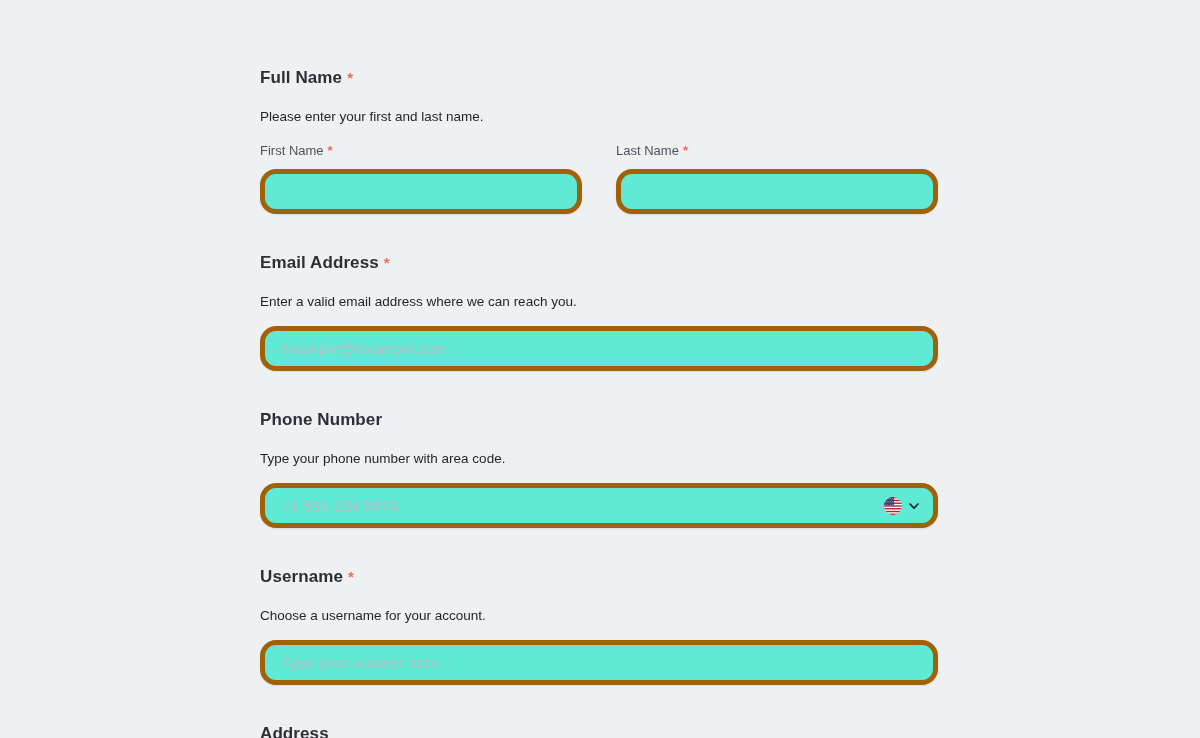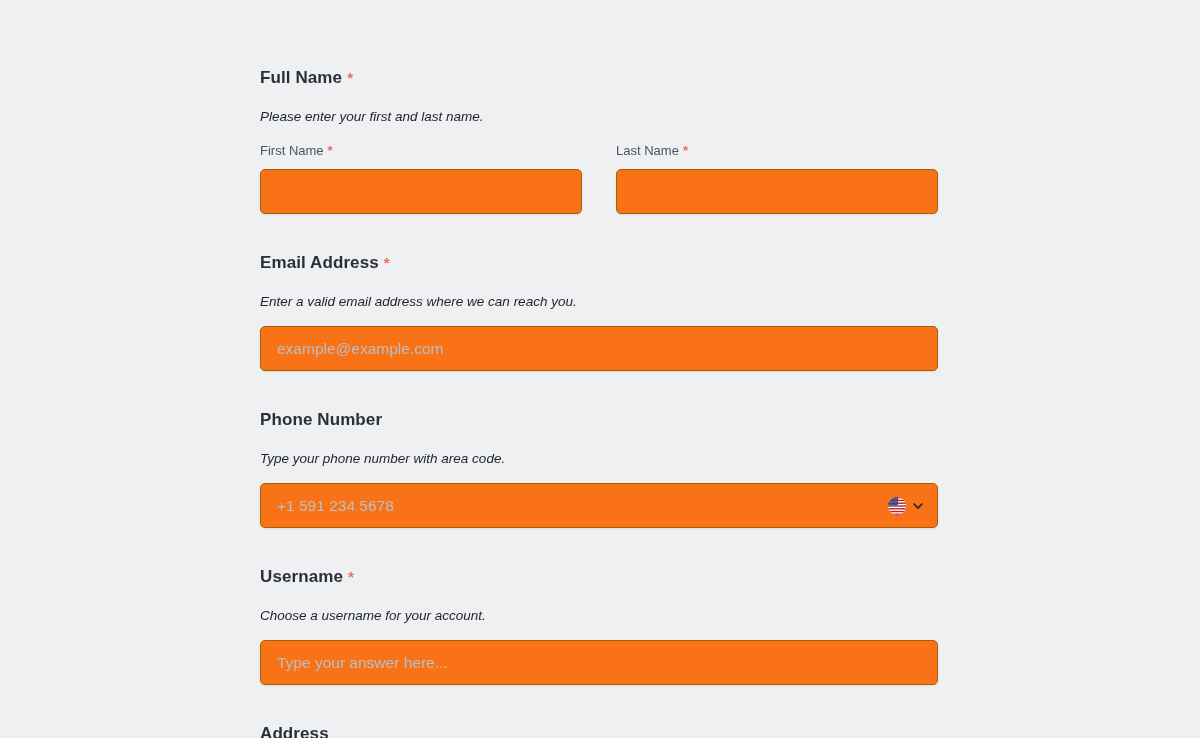--- a/index.html
+++ b/index.html
@@ -28,41 +28,40 @@
     color: #ee695e;
     font-weight: 700;
     margin-left: 5px;
     font-size: 15px;
   }
   .section-desc {
     margin-top: 18px;
     font-size: 13.5px;
     line-height: 17px;
     color: #1e222a;
-    font-style: italic;
   }
   .name-grid {
     display: grid;
     grid-template-columns: 1fr 1fr;
     column-gap: 34px;
   }
   .sub-label-row { margin-top: 18px; }
   .sub-label {
     font-size: 13px;
     line-height: 15px;
     color: #4d545f;
   }
   .sub-label .req { font-size: 13px; margin-left: 4px; }
   .inputs-row { margin-top: 11px; }
   .text-input, .input-shell {
     width: 100%;
     height: 45px;
-    background: #f97316;
-    border: 1px solid #a16207;
-    border-radius: 5px;
+    background: #5eead4;
+    border: 5px solid #a16207;
+    border-radius: 16px;
     box-shadow: 0 1px 2px rgba(44, 50, 62, 0.10);
   }
   .text-input {
     padding: 0 16px;
     font-family: "Liberation Sans", sans-serif;
     font-size: 15.5px;
     color: #2b2f38;
     outline: none;
   }
   .text-input::placeholder { color: #b9bfca; opacity: 1; }

